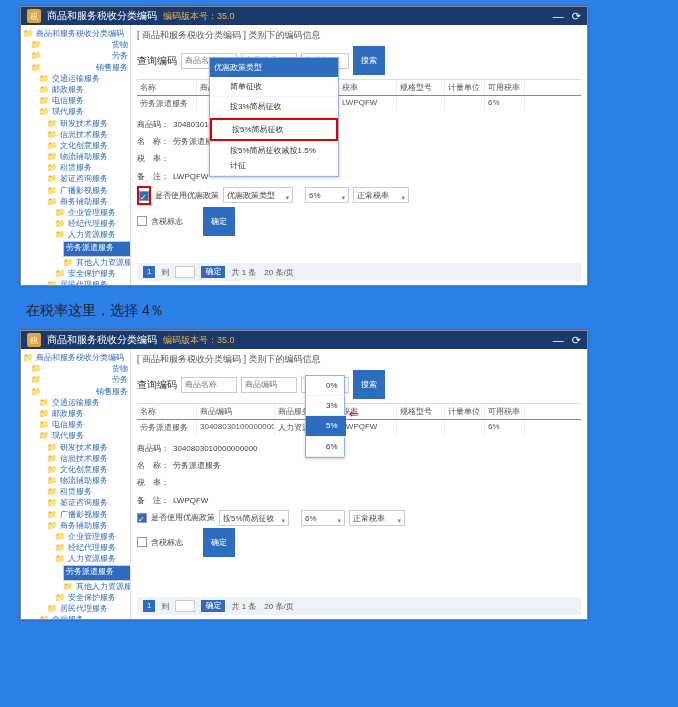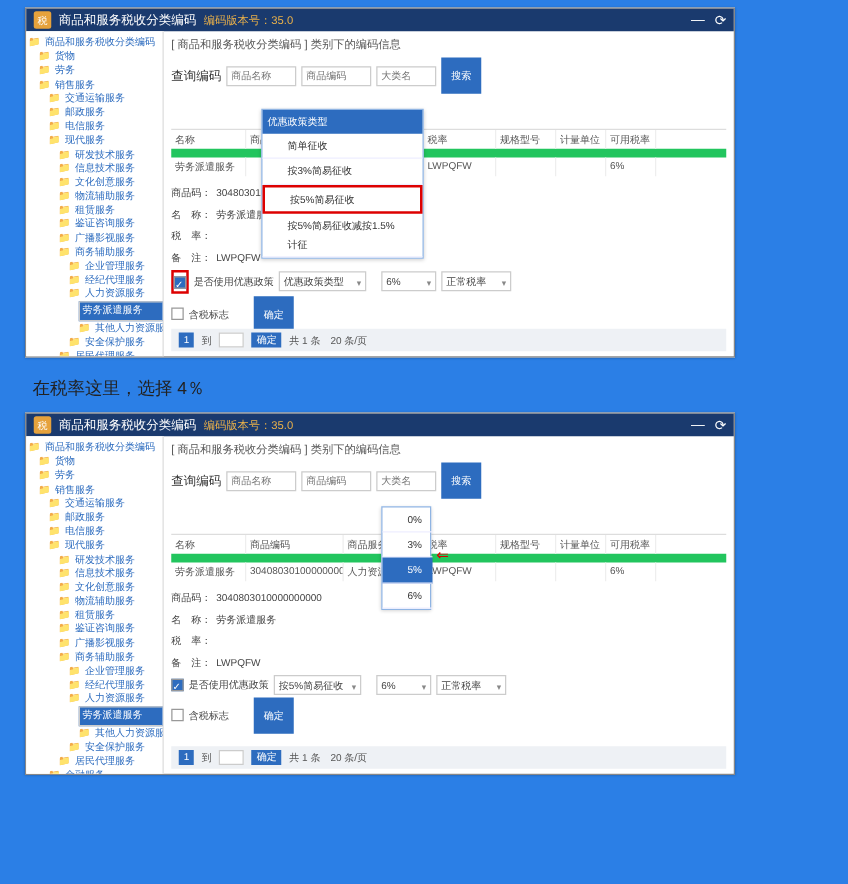--- a/index.html
+++ b/index.html
@@ -45,37 +45,37 @@
     background:#fff;
     border-right:1px solid #ddd;
     font-size:8px;
     color:#333;
     padding:3px 2px;
     overflow:hidden;
     line-height:1.4;
   }
   .tree .n{white-space:nowrap;display:flex;align-items:center;gap:2px;}
   .tree .i0{padding-left:0;}
-  .tree .i1{padding-left:8px;}
+  .tree .i1{padding-left:8px;justify-content:space-between;}
   .tree .i2{padding-left:16px;}
   .tree .i3{padding-left:24px;}
   .tree .i4{padding-left:32px;}
   .tree .i5{padding-left:40px;}
   .tree .fld{color:#2d6cbf;}
   .tree .sel{background:#2d6cbf;color:#fff;padding:0 2px;}
   .fico::before{content:"📁";font-size:8px;margin-right:1px;}
   .content{flex:1;padding:4px 6px;display:flex;flex-direction:column;position:relative;}
   .crumb{font-size:9px;color:#555;margin-bottom:4px;}
   .searchbar{display:flex;gap:4px;align-items:center;margin-bottom:4px;}
   .inp{border:1px solid #ccc;height:16px;font-size:8px;padding:0 3px;background:#fff;}
   .inp.w50{width:48px;}
   .inp.w60{width:56px;}
   .btn{background:#2d6cbf;color:#fff;border:none;height:29px;font-size:8px;padding:0 8px;}
   .thead,.trow{display:flex;font-size:8px;color:#555;}
-  .thead{border-top:1px solid #ddd;border-bottom:7px solid #22c55e;margin-top:24px;}
+  .thead{border-top:1px solid #ddd;border-bottom:1px solid #22c55e;}
   .th,.td{padding:2px 3px;border-right:1px solid #eee;white-space:nowrap;overflow:hidden;}
   .c1{width:60px;}.c2{width:78px;}.c3{width:64px;}.c4{width:58px;}.c5{width:48px;}.c6{width:40px;}.c7{width:40px;}
   .formarea{margin-top:6px;font-size:8px;color:#444;line-height:1.9;position:relative;}
   .formarea .row{display:flex;align-items:center;gap:4px;margin-bottom:2px;}
   .sel{border:1px solid #ccc;height:16px;font-size:8px;background:#fff;padding:0 12px 0 3px;position:relative;min-width:70px;}
   .chev{position:absolute;right:3px;top:3px;font-size:7px;color:#888;}
   .chk{width:10px;height:10px;border:1px solid #999;display:inline-block;vertical-align:middle;}
   .chk.on{background:#2d6cbf;}
   .chk.on::after{content:"✓";color:#fff;font-size:8px;position:relative;top:-2px;left:0;}
   .redbox{border:2px solid #d00;padding:0;}

